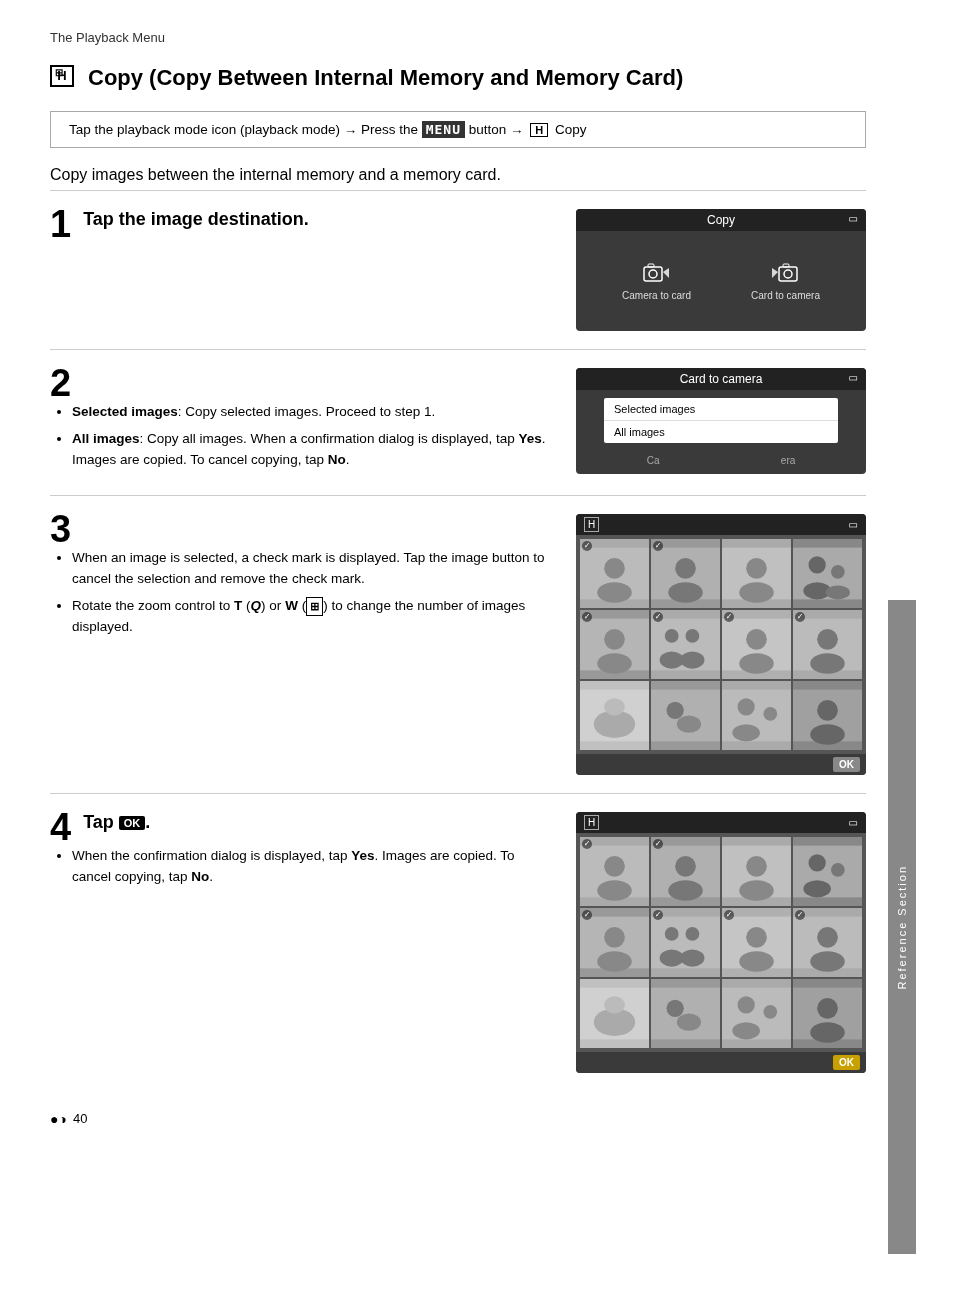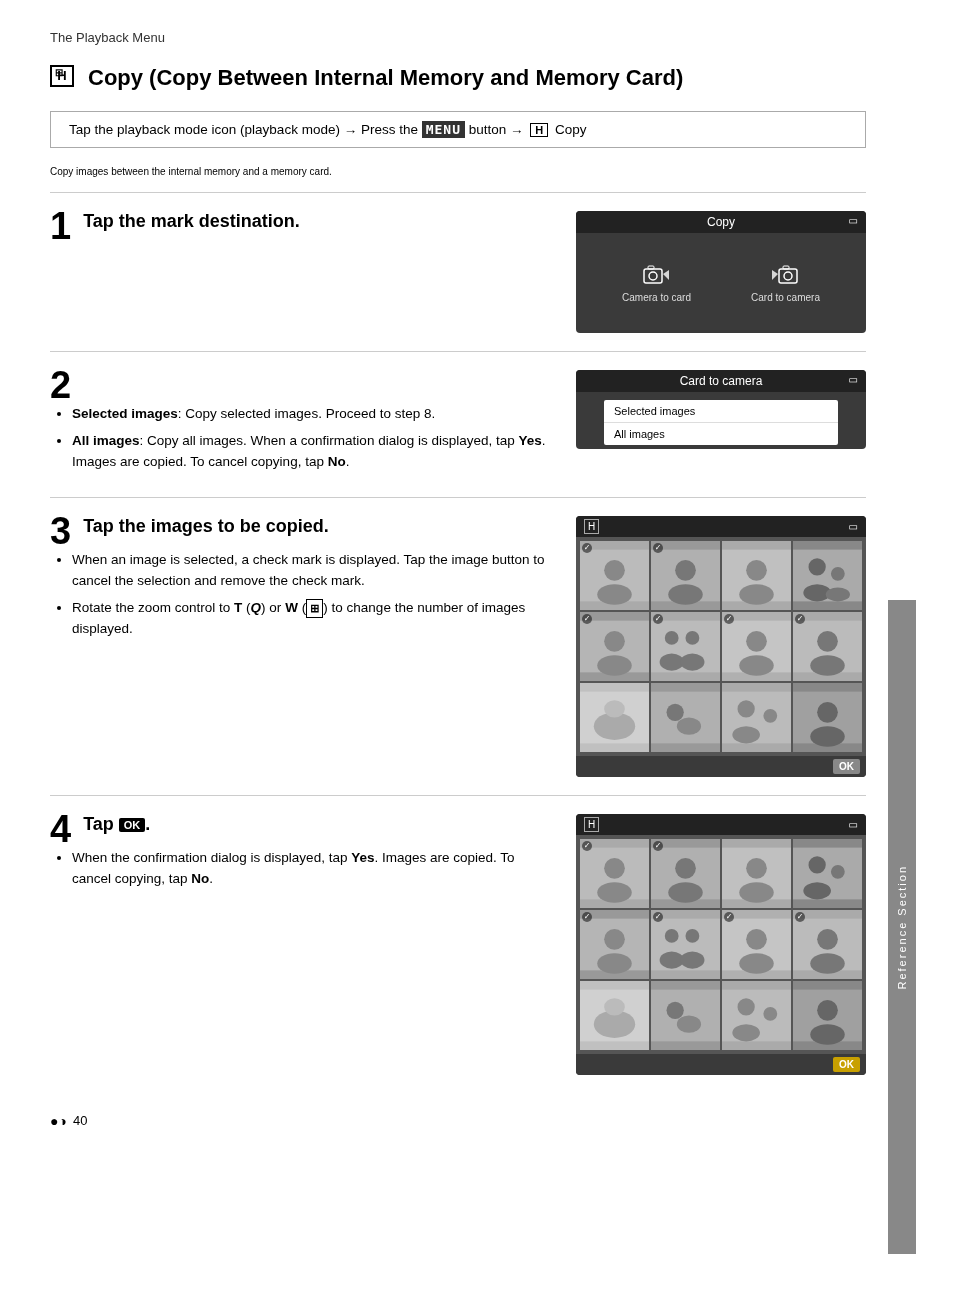--- a/index.html
+++ b/index.html
@@ -43,22 +43,22 @@
     .menu-word {
       font-family: monospace;
       font-weight: bold;
       font-size: 13px;
       background: #333;
       color: #fff;
       padding: 1px 4px;
       letter-spacing: 1px;
     }
     .intro-text {
-      font-size: 10px;
-      margin-bottom: 15px;
+      font-size: 16px;
+      margin-bottom: 6px;
     }
     .section {
       display: flex;
       flex-direction: row;
       border-top: 1px solid #ccc;
       padding: 18px 0 18px 0;
       gap: 24px;
     }
     .section-left {
       flex: 1;
@@ -318,21 +318,21 @@
     <span>button →</span>
     <span style="display:inline-flex;align-items:center;justify-content:center;border:1.5px solid #000;font-size:11px;font-weight:bold;padding:0 3px;min-width:18px;vertical-align:middle;margin:0 3px;">H</span>
     <span>Copy</span>
   </div>
 
   <div class="intro-text">Copy images between the internal memory and a memory card.</div>
 
   <div class="section">
     <div class="section-left">
       <div class="step-number">1</div>
-      <div class="step-title">Tap the mark destination.</div>
+      <div class="step-title">Tap the image destination.</div>
     </div>
     <div class="section-right">
       <div class="screen">
         <div class="screen-titlebar">
           <span>Copy</span>
           <span class="screen-battery">▭</span>
         </div>
         <div class="screen-content">
 
           <div class="copy-option">
@@ -362,45 +362,48 @@
         </div>
       </div>
     </div>
   </div>
 
   <div class="section">
     <div class="section-left">
       <div class="step-number">2</div>
       <div class="step-body">
         <ul>
-          <li><span class="bold">Selected images</span><span>: Copy selected images. Proceed to step 8.</span></li>
+          <li><span class="bold">Selected images</span><span>: Copy selected images. Proceed to step 1.</span></li>
           <li><span class="bold">All images</span><span>: Copy all images. When a confirmation dialog is displayed, tap <span class="bold">Yes</span>. Images are copied. To cancel copying, tap <span class="bold">No</span>.</span></li>
         </ul>
       </div>
     </div>
     <div class="section-right">
       <div class="screen2">
         <div class="screen2-titlebar">
           <span>Card to camera</span>
           <span style="position:absolute;right:8px;top:4px;font-size:10px;">▭</span>
         </div>
         <div style="padding: 8px 10px 4px 10px;">
           <div class="screen2-menu">
             <div class="screen2-menu-item">Selected images</div>
             <div class="screen2-menu-item">All images</div>
           </div>
         </div>
+        <div class="screen2-bg">
+          <span>Ca</span>
+          <span>era</span>
+        </div>
       </div>
     </div>
   </div>
 
   <div class="section">
     <div class="section-left">
       <div class="step-number">3</div>
-      <div class="step-title">Tap the images to be copied.</div>
       <div class="step-body">
         <ul>
           <li>When an image is selected, a check mark is displayed. Tap the image button to cancel the selection and remove the check mark.</li>
           <li>Rotate the zoom control to <span class="bold">T</span> (<span style="font-style:italic;font-weight:bold;">Q</span>) or <span class="bold">W</span> (<span class="inline-box">⊞</span>) to change the number of images displayed.</li>
         </ul>
       </div>
     </div>
     <div class="section-right">
       <div class="screen3">
         <div class="screen3-header">

